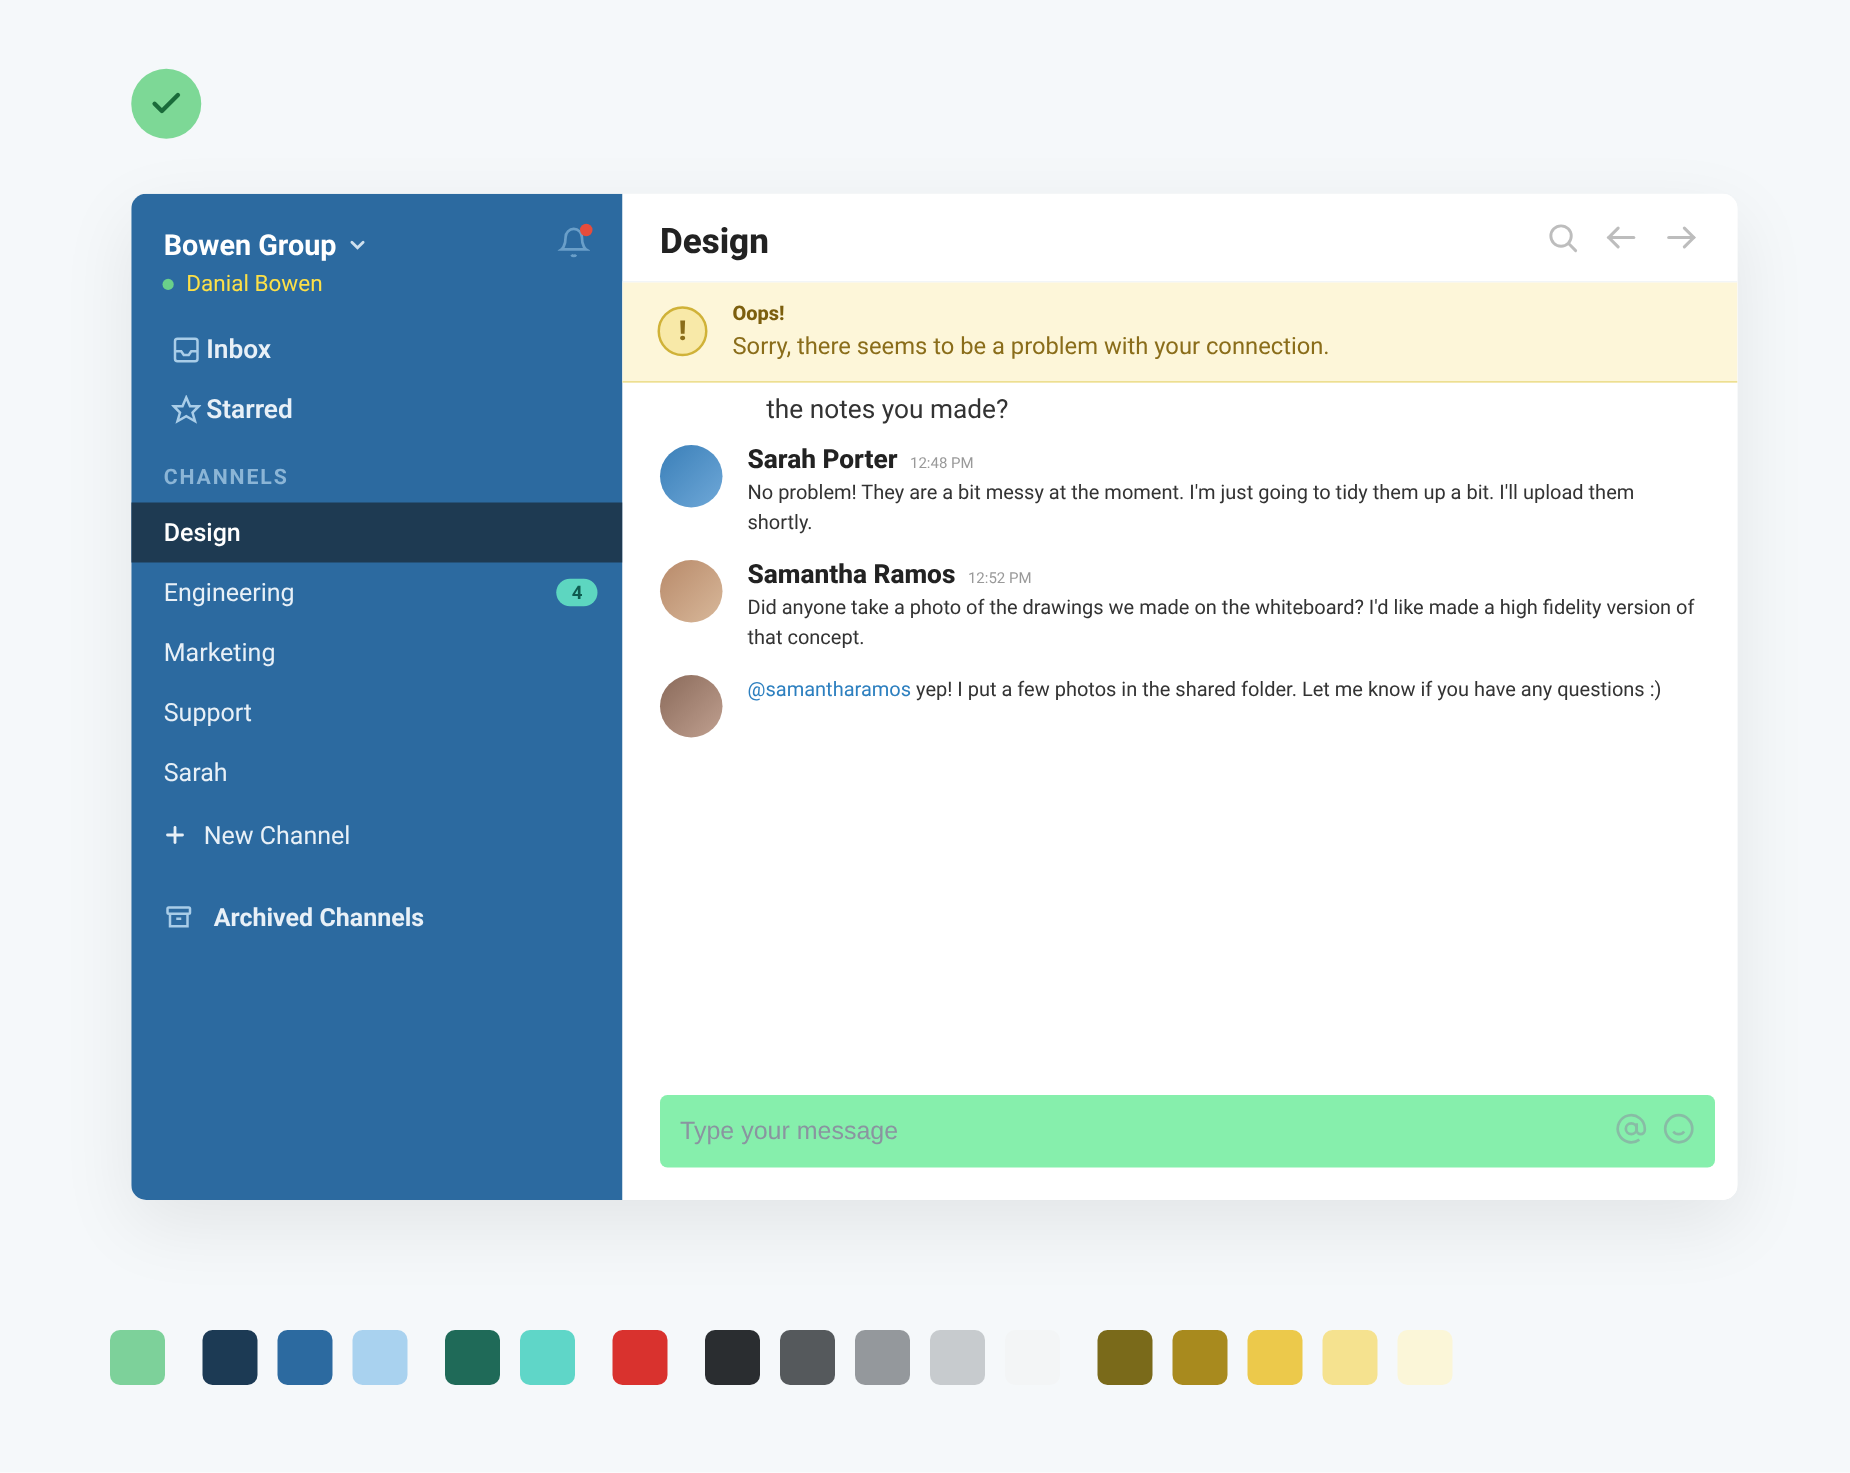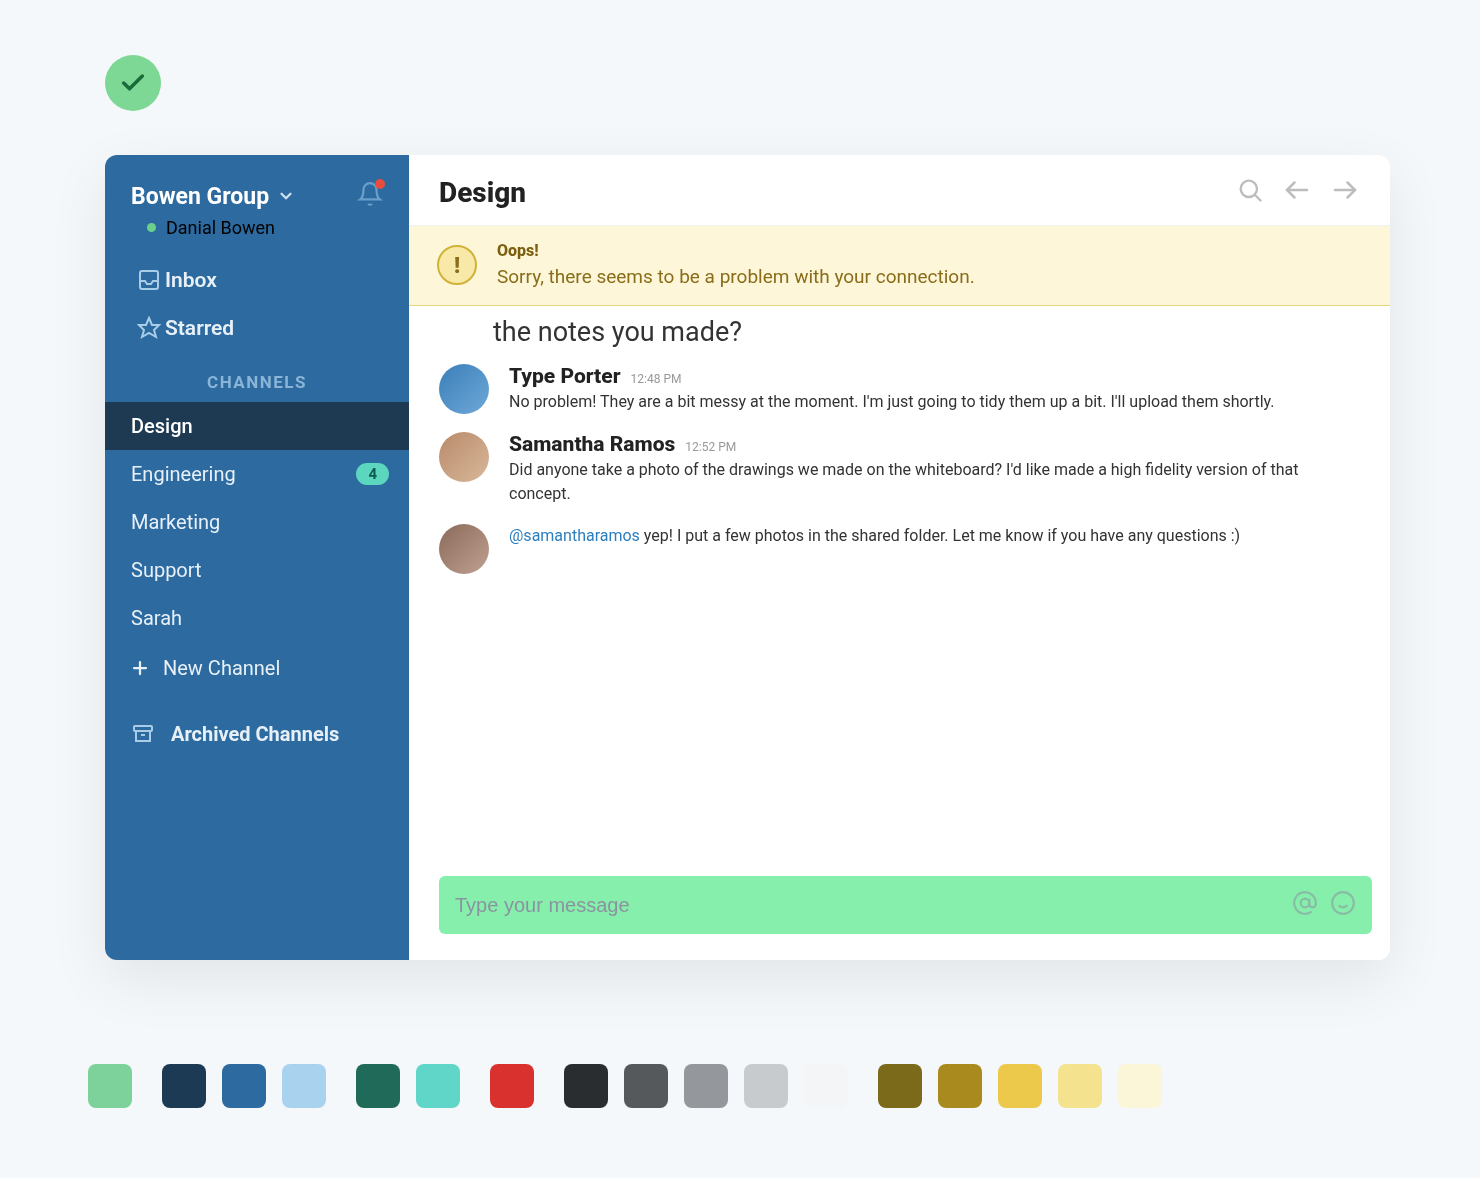--- a/index.html
+++ b/index.html
@@ -29,27 +29,26 @@
     left: 105px;
     width: 1285px;
     height: 805px;
     background: #fff;
     border-radius: 12px;
     box-shadow: 0 20px 60px rgba(0,0,0,0.08);
     display: flex;
     overflow: hidden;
   }
   .sidebar {
-    width: 304px;
+    width: 393px;
     background: #2c6aa0;
     color: #fff;
     display: flex;
     flex-direction: column;
     padding-top: 22px;
-    text-align: center;
   }
   .workspace-header {
     padding: 4px 26px 2px 26px;
     display: flex;
     align-items: center;
     justify-content: space-between;
   }
   .workspace-name-row {
     display: flex;
     align-items: center;
@@ -65,25 +64,25 @@
     cursor: pointer;
   }
   .bell-dot {
     position: absolute;
     top: -2px; right: -2px;
     width: 10px; height: 10px;
     background: #e74c3c;
     border-radius: 50%;
   }
   .user-row {
-    padding: 4px 26px 18px 42px;
+    padding: 4px 26px 18px 25px;
     display: flex;
     align-items: center;
     gap: 10px;
-    color: #000000;
+    color: #fde047;
     font-size: 18px;
   }
   .presence-dot {
     width: 9px; height: 9px;
     border-radius: 50%;
     background: #6ad08a;
   }
   .nav-item {
     display: flex;
     align-items: center;
@@ -189,22 +188,22 @@
     flex-shrink: 0;
   }
   .alert-text { color: #8a6d1a; font-size: 19px; line-height: 1.4; }
   .alert-title { font-weight: 800; display:block; margin-bottom:2px; color:#7c5f0e; font-size:16px;}
   .messages {
     flex: 1;
     overflow: hidden;
     padding: 10px 30px 4px 30px;
   }
   .truncated-line {
-    margin-left: 54px;
-    font-size: 27px;
+    margin-left: 85px;
+    font-size: 21px;
     color: #333;
     margin-bottom: 16px;
   }
   .msg {
     display: flex;
     gap: 20px;
     margin-bottom: 18px;
   }
   .avatar {
     width: 50px; height: 50px;
@@ -368,21 +367,21 @@
       </div>
     </div>
 
     <div class="messages">
       <div class="truncated-line">the notes you made?</div>
 
       <div class="msg">
         <div class="avatar av1"></div>
         <div class="msg-body">
           <div class="msg-head">
-            <span class="msg-author">Type Porter</span>
+            <span class="msg-author">Sarah Porter</span>
             <span class="msg-time">12:48 PM</span>
           </div>
           <div class="msg-text">No problem! They are a bit messy at the moment. I'm just going to tidy them up a bit. I'll upload them shortly.</div>
         </div>
       </div>
 
       <div class="msg">
         <div class="avatar av2"></div>
         <div class="msg-body">
           <div class="msg-head">

